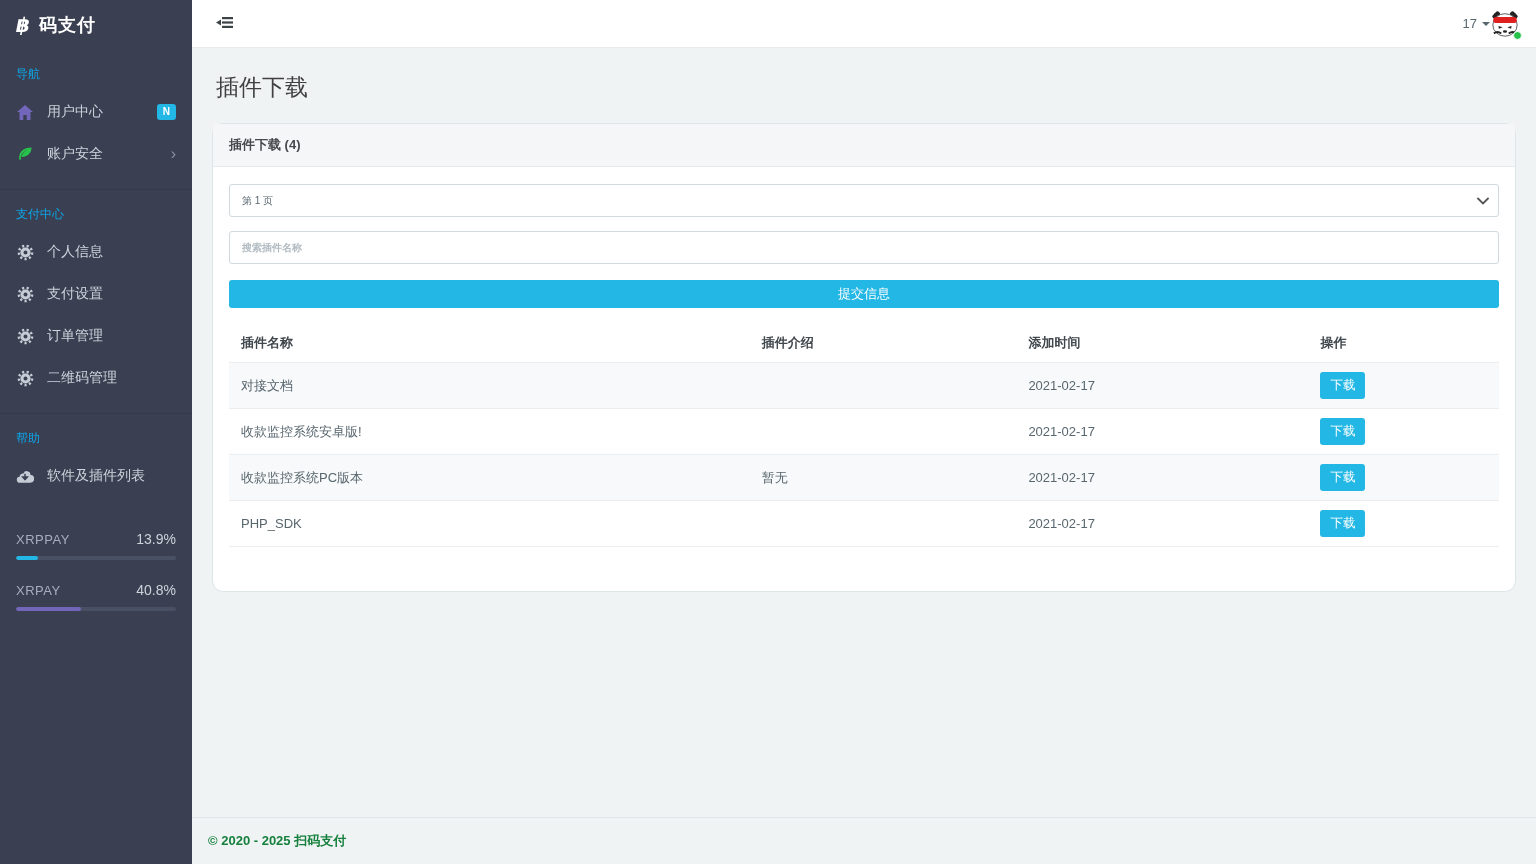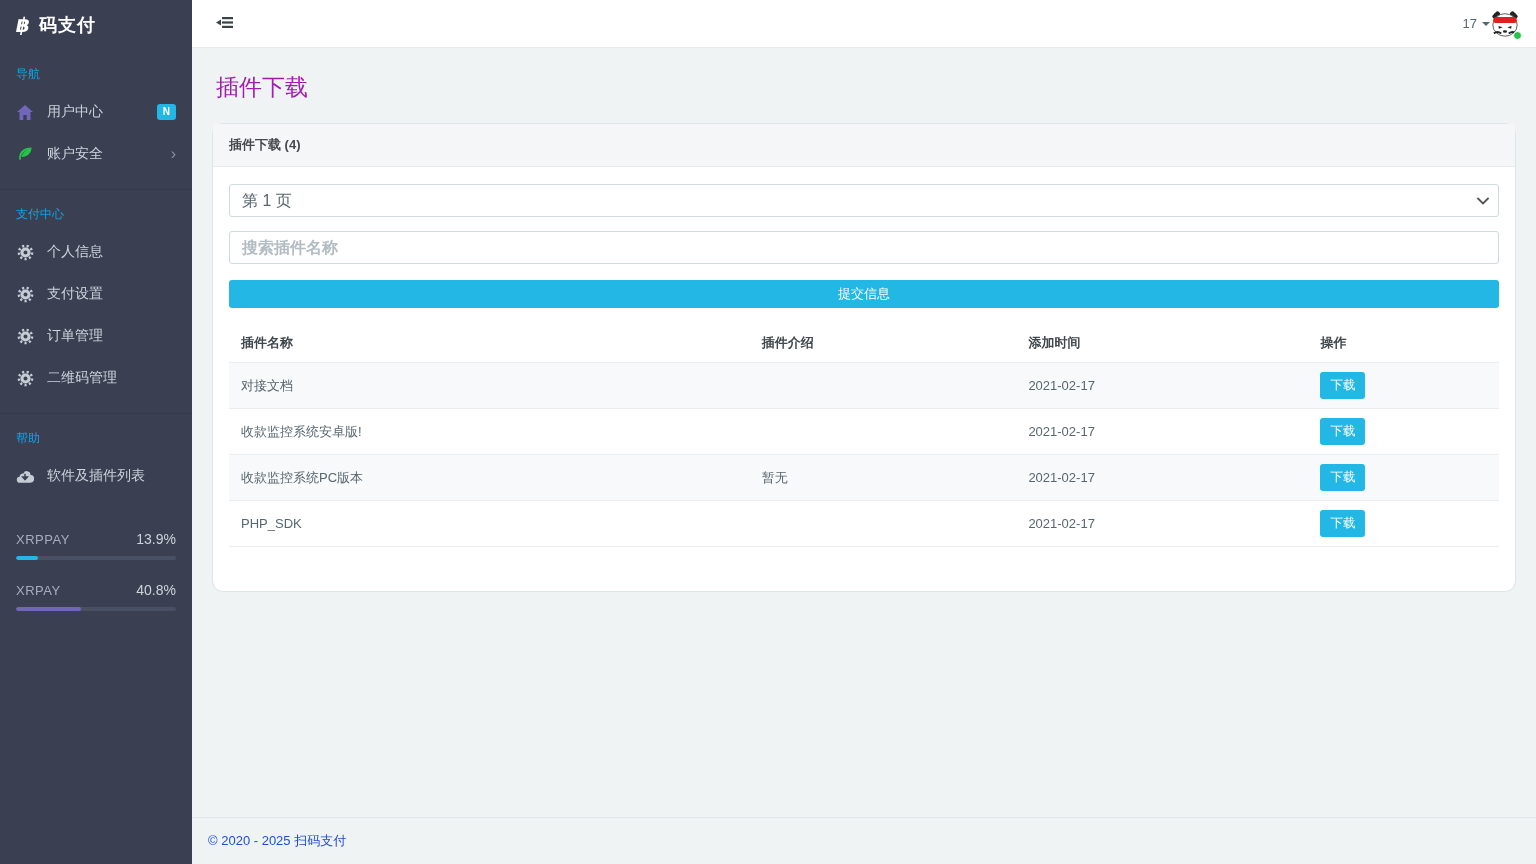--- a/index.html
+++ b/index.html
@@ -37,42 +37,42 @@
   .navbar { height:48px; background:#fff; display:flex; align-items:center; justify-content:space-between; padding:0 16px 0 24px; border-bottom:1px solid #e8ebec; }
   .menu-toggle { cursor:pointer; display:flex; align-items:center; }
   .nav-right { display:flex; align-items:center; }
   .notif { display:flex; align-items:center; gap:5px; color:#58666e; font-size:13px; cursor:pointer; }
   .caret { width:0; height:0; border-left:4px solid transparent; border-right:4px solid transparent; border-top:4px solid #58666e; }
   .avatar-wrap { position:relative; width:30px; height:30px; cursor:pointer; }
   .avatar-wrap svg { border-radius:50%; display:block; }
   .status-dot { position:absolute; right:-2px; bottom:-1px; width:9px; height:9px; background:#27c24c; border:1.5px solid #fff; border-radius:50%; }
 
   .page-header { padding:24px 24px 20px; }
-  .page-title { font-size:23px; font-weight:400; color:#a21caf; }
+  .page-title { font-size:23px; font-weight:400; color:#404040; }
 
   .card { margin:0 20px; background:#fff; border:1px solid #dee5e7; border-radius:11px; }
   .card-header { background:#f4f6f7; border-bottom:1px solid #e4e9eb; padding:12px 16px; font-size:13px; font-weight:bold; color:#46494c; border-radius:3px 3px 0 0; }
   .card-body { padding:17px 16px 44px; }
 
   .select-wrap { position:relative; margin-bottom:14px; }
   select.form-control { appearance:none; -webkit-appearance:none; }
-  .form-control { width:100%; height:33px; border:1px solid #cfdadd; border-radius:3px; padding:0 12px; font-size:16px; color:#58666e; background:#fff; font-family:inherit; outline:none; display:block; }
+  .form-control { width:100%; height:33px; border:1px solid #cfdadd; border-radius:3px; padding:0 12px; font-size:10px; color:#58666e; background:#fff; font-family:inherit; outline:none; display:block; }
   .form-control::placeholder { color:#b2bcc2; }
   .select-chev { position:absolute; right:10px; top:50%; transform:translateY(-50%); pointer-events:none; display:flex; }
   .search-input { margin-bottom:16px;font-weight:bold; }
   .submit-btn { width:100%; height:28px; background:#23b7e5; border:none; border-radius:3px; color:#fff; font-size:13px; cursor:pointer; font-family:inherit; margin-bottom:16px; }
 
   table.plugin-table { width:100%; border-collapse:collapse; font-size:13px; }
   .plugin-table th { text-align:left; font-weight:bold; color:#40474d; padding:10px 12px; border-bottom:1px solid #eaeef0; }
   .plugin-table td { padding:9px 12px; border-bottom:1px solid #eaeef0; color:#58666e; }
   .plugin-table tbody tr:nth-child(odd) { background:#f7f9fa; }
   .col-name { width:41%; } .col-intro { width:21%; } .col-date { width:23%; } .col-op { width:15%; }
   .dl-btn { background:#23b7e5; border:none; border-radius:3px; color:#fff; font-size:12.5px; padding:5px 10px; cursor:pointer; font-family:inherit; }
 
-  .footer { margin-top:auto; border-top:1px solid #dfe4e6; padding:14px 16px; color:#1d4ed8; font-size:13px; background:#f0f3f4; }
+  .footer { margin-top:auto; border-top:1px solid #dfe4e6; padding:14px 16px; color:#15803d; font-size:13px; background:#f0f3f4;font-weight:bold; }
 </style>
 </head>
 <body>
 
 <aside class="sidebar">
   <div class="logo">
     <span class="logo-glyph">฿</span>
     <span class="logo-text">码支付</span>
   </div>
 

